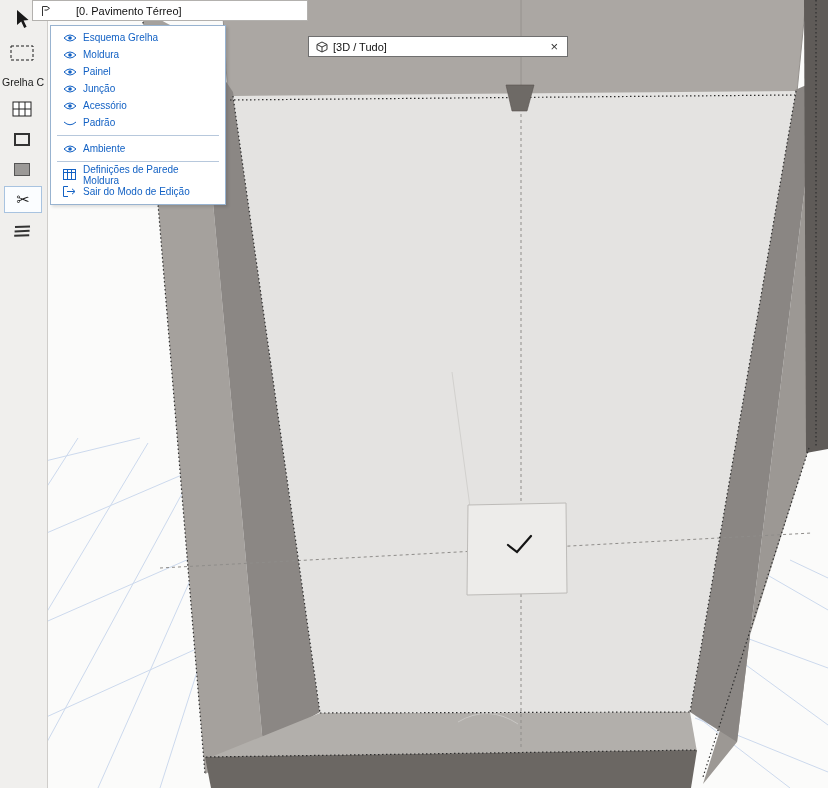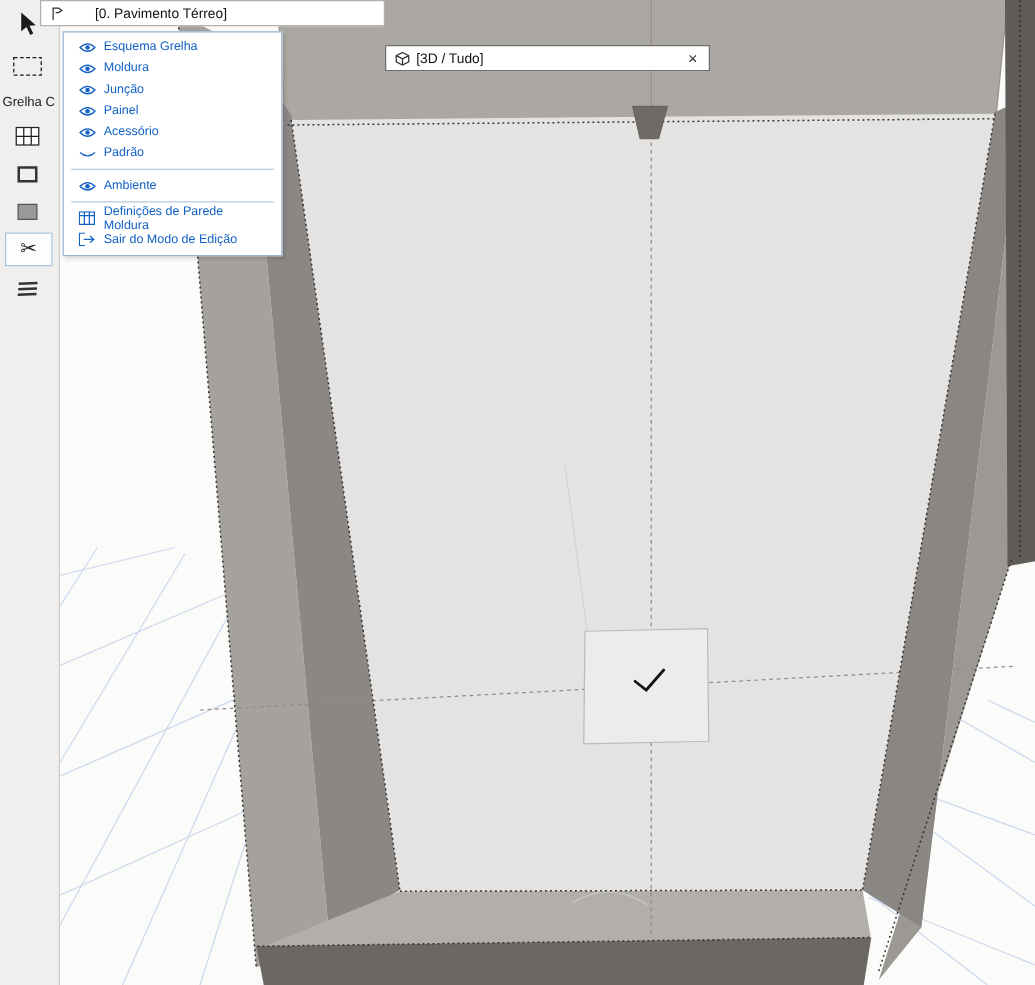--- a/index.html
+++ b/index.html
@@ -212,31 +212,31 @@
       <span>Moldura</span>
     </div>
 
     <div class="menu-item">
       <span class="mi-icon">
         <svg width="14" height="10" viewBox="0 0 14 10">
             <path d="M1 5 Q7 -1 13 5 Q7 11 1 5 Z" fill="none" stroke="currentColor"></path>
             <circle cx="7" cy="5" r="1.8" fill="currentColor"></circle>
           </svg>
       </span>
+      <span>Painel</span>
+    </div>
+
+    <div class="menu-item">
+      <span class="mi-icon">
+        <svg width="14" height="10" viewBox="0 0 14 10">
+            <path d="M1 5 Q7 -1 13 5 Q7 11 1 5 Z" fill="none" stroke="currentColor"></path>
+            <circle cx="7" cy="5" r="1.8" fill="currentColor"></circle>
+          </svg>
+      </span>
       <span>Junção</span>
-    </div>
-
-    <div class="menu-item">
-      <span class="mi-icon">
-        <svg width="14" height="10" viewBox="0 0 14 10">
-            <path d="M1 5 Q7 -1 13 5 Q7 11 1 5 Z" fill="none" stroke="currentColor"></path>
-            <circle cx="7" cy="5" r="1.8" fill="currentColor"></circle>
-          </svg>
-      </span>
-      <span>Painel</span>
     </div>
 
     <div class="menu-item">
       <span class="mi-icon">
         <svg width="14" height="10" viewBox="0 0 14 10">
             <path d="M1 5 Q7 -1 13 5 Q7 11 1 5 Z" fill="none" stroke="currentColor"></path>
             <circle cx="7" cy="5" r="1.8" fill="currentColor"></circle>
           </svg>
       </span>
       <span>Acessório</span>

